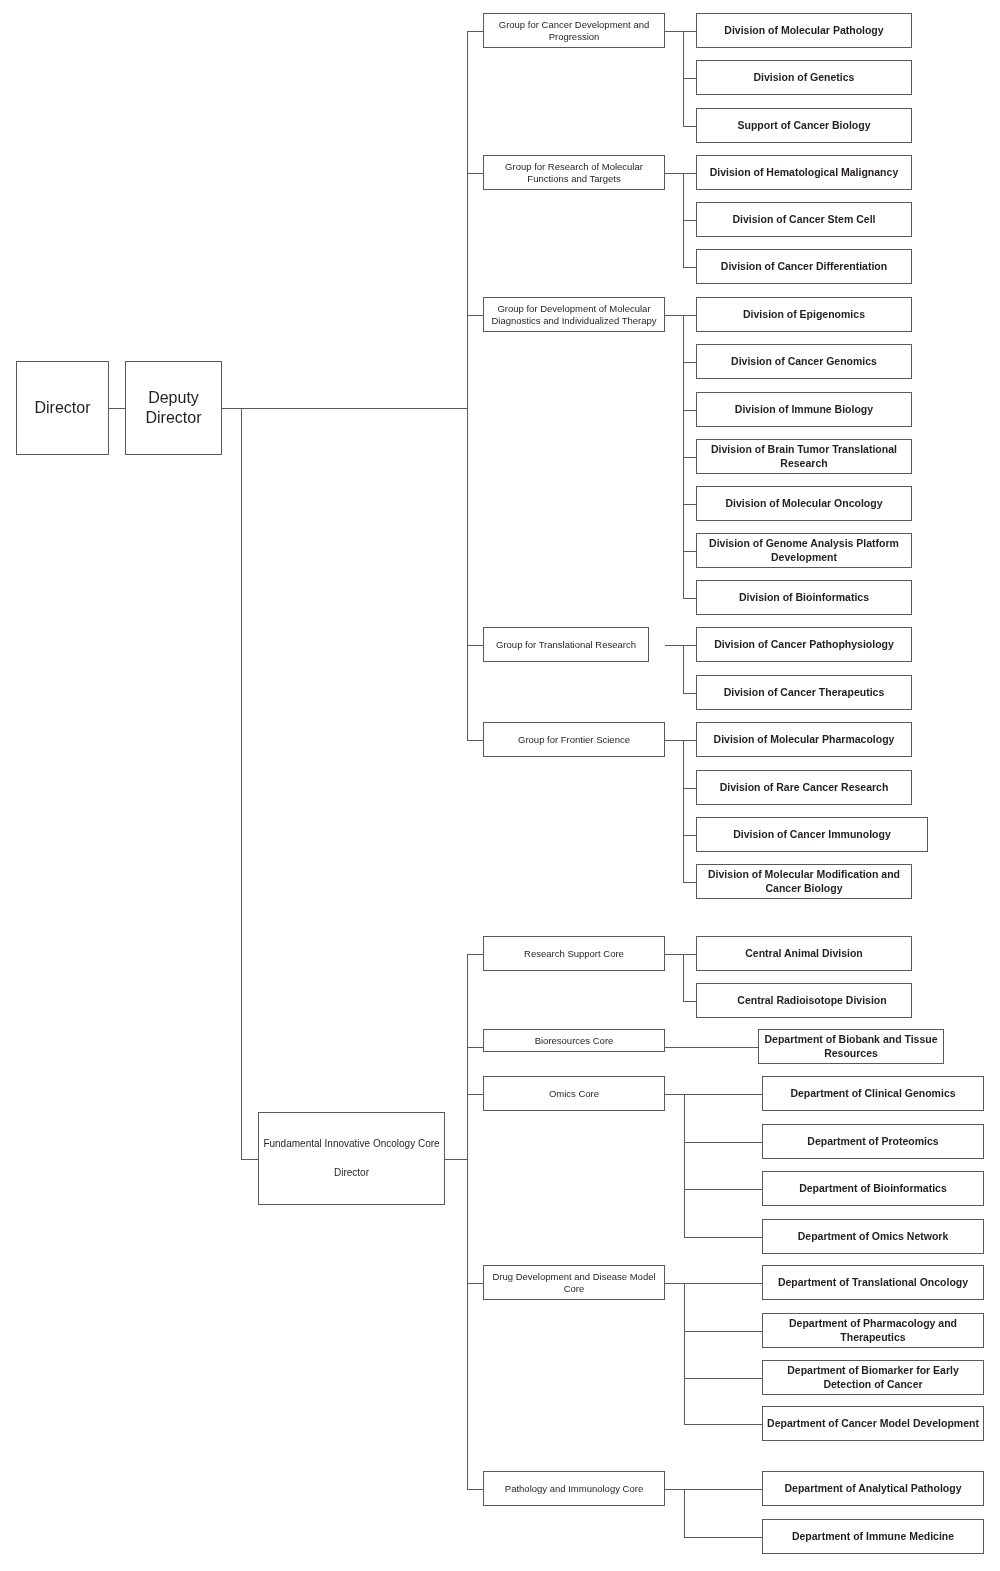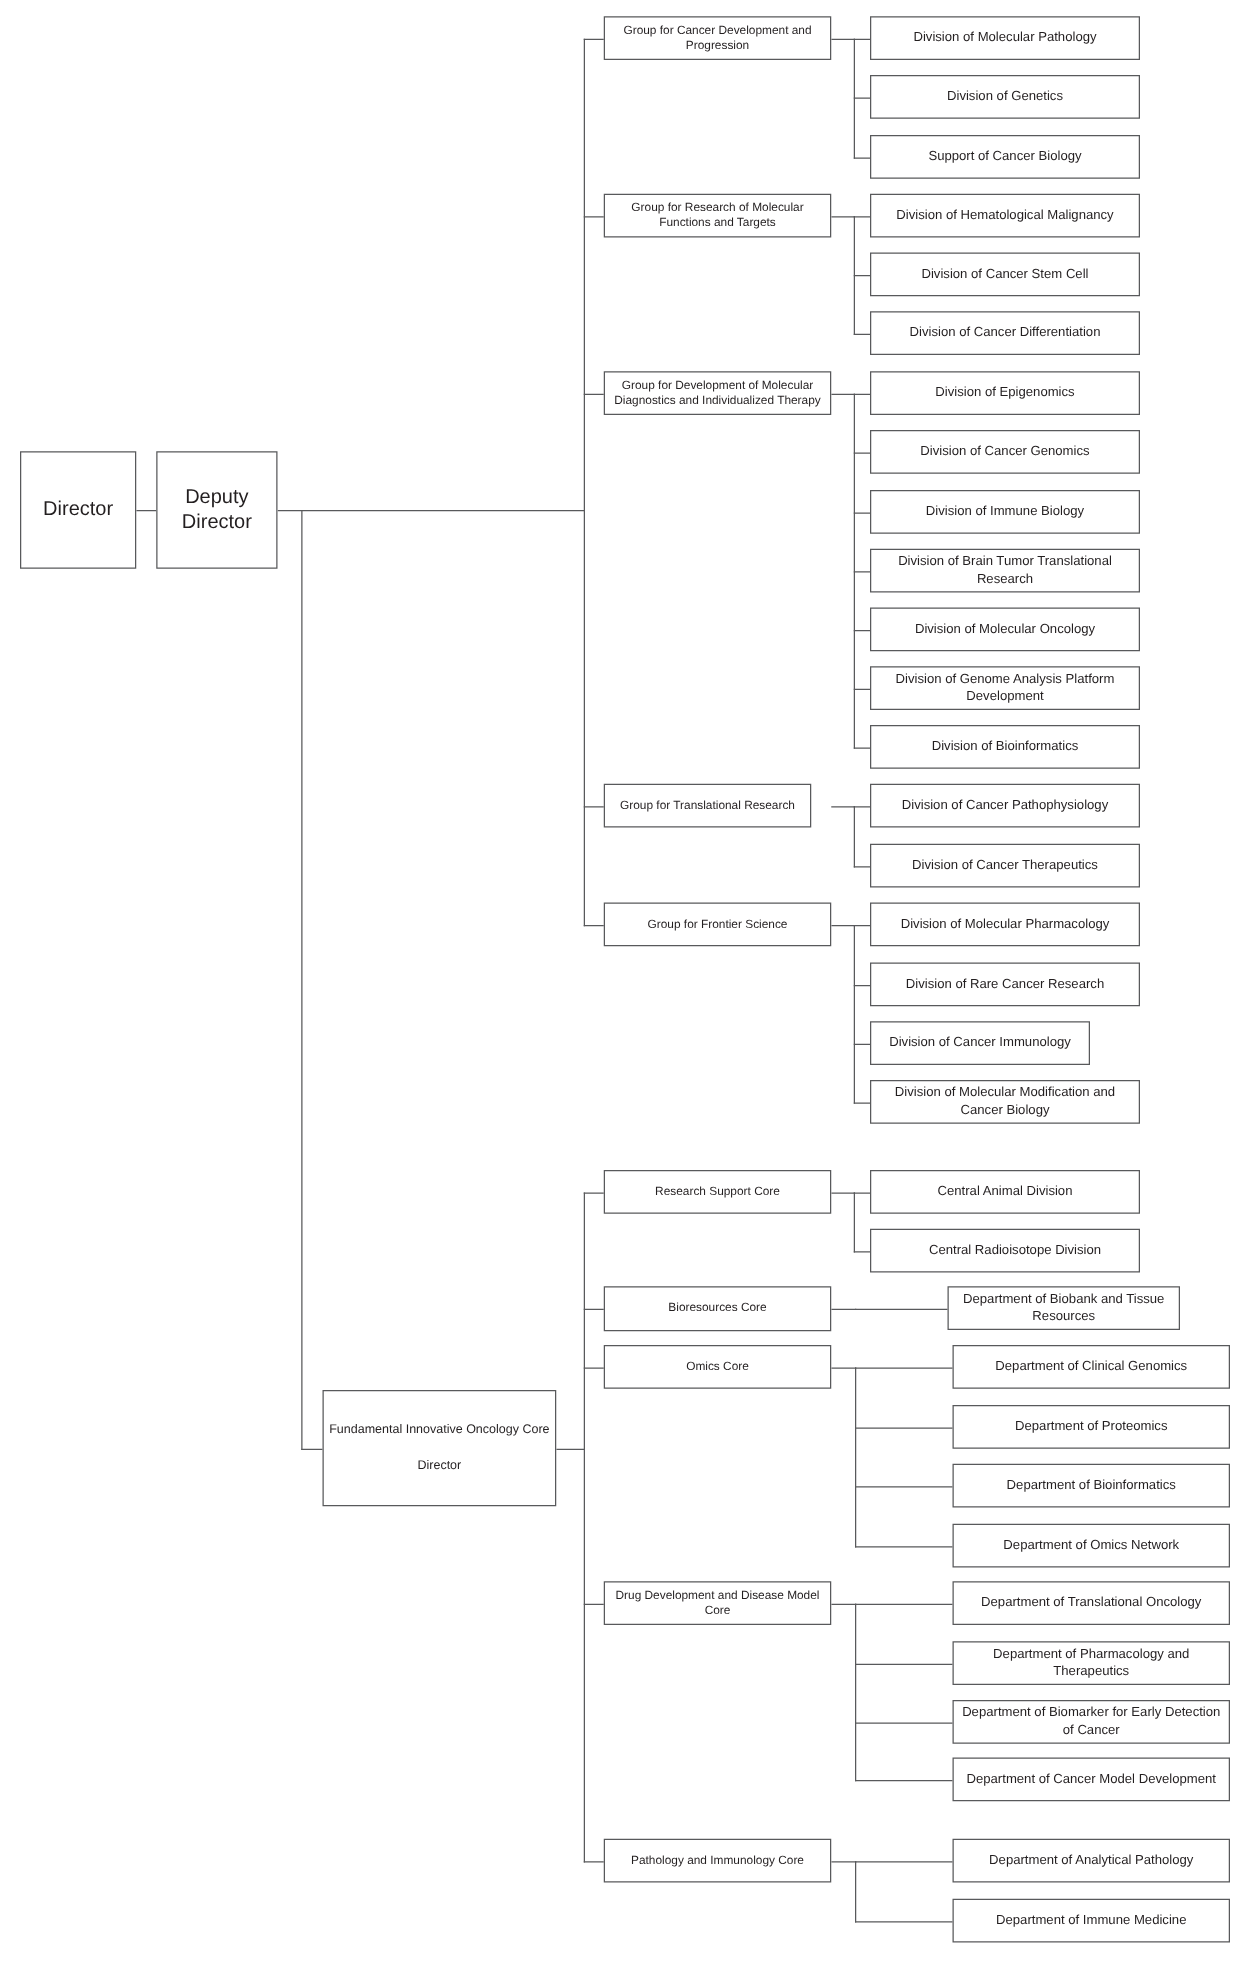--- a/index.html
+++ b/index.html
@@ -24,21 +24,21 @@
     display:flex;
     align-items:center;
     justify-content:center;
     text-align:center;
     line-height:1.25;
     padding:2px 4px;
     z-index:2;
   }
   .node span{display:block;width:100%;}
   .lvl2{font-size:9.5px;}
-  .lvl3{font-size:10.5px;}
+  .lvl3{font-size:10.5px;font-weight:bold;}
   .corebox{
     flex-direction:column;
     justify-content:center;
     font-size:10px;
   }
   .corebox .ln1{margin-bottom:16px;}
   .line{
     position:absolute;
     background:#58595b;
     z-index:1;
@@ -162,21 +162,21 @@
       <div class="line v" style="left: 683px; top: 740px; height: 143px;"></div>
       <div class="line h" style="left: 683px; top: 740px; width: 14px;"></div>
       <div class="node lvl3" style="left: 696px; top: 722px; width: 216px; height: 35px; text-align: center;">
         <span>Division of Molecular Pharmacology</span>
       </div>
       <div class="line h" style="left: 683px; top: 788px; width: 14px;"></div>
       <div class="node lvl3" style="left: 696px; top: 770px; width: 216px; height: 35px;">
         <span>Division of Rare Cancer Research</span>
       </div>
       <div class="line h" style="left: 683px; top: 835px; width: 14px;"></div>
-      <div class="node lvl3" style="left: 696px; top: 817px; width: 176px; height: 35px;">
+      <div class="node lvl3" style="left: 696px; top: 817px; width: 232px; height: 35px;">
         <span>Division of Cancer Immunology</span>
       </div>
       <div class="line h" style="left: 683px; top: 882px; width: 14px;"></div>
       <div class="node lvl3" style="left: 696px; top: 864px; width: 216px; height: 35px;">
         <span>Division of Molecular Modification and Cancer Biology</span>
       </div>
       <div class="line v" style="left: 467px; top: 954px; height: 536px;"></div>
       <div class="line h" style="left: 467px; top: 954px; width: 17px;"></div>
       <div class="node lvl2" style="left: 483px; top: 936px; width: 182px; height: 35px;">
         <span>Research Support Core</span>
@@ -185,21 +185,21 @@
       <div class="line v" style="left: 683px; top: 954px; height: 48px;"></div>
       <div class="line h" style="left: 683px; top: 954px; width: 14px;"></div>
       <div class="node lvl3" style="left: 696px; top: 936px; width: 216px; height: 35px;">
         <span>Central Animal Division</span>
       </div>
       <div class="line h" style="left: 683px; top: 1001px; width: 14px;"></div>
       <div class="node lvl3" style="left: 696px; top: 983px; width: 216px; height: 35px; padding-left: 20px;">
         <span>Central Radioisotope Division</span>
       </div>
       <div class="line h" style="left: 467px; top: 1047px; width: 17px;"></div>
-      <div class="node lvl2" style="left: 483px; top: 1029px; width: 182px; height: 36px;">
+      <div class="node lvl2" style="left: 483px; top: 1029px; width: 182px; height: 23px;">
         <span>Bioresources Core</span>
       </div>
       <div class="line h" style="left: 665px; top: 1047px; width: 20px;"></div>
       <div class="line h" style="left: 684px; top: 1047px; width: 79px;"></div>
       <div class="node lvl3" style="left: 758px; top: 1029px; width: 186px; height: 35px;">
         <span>Department of Biobank and Tissue Resources</span>
       </div>
       <div class="line h" style="left: 467px; top: 1094px; width: 17px;"></div>
       <div class="node lvl2" style="left: 483px; top: 1076px; width: 182px; height: 35px;">
         <span>Omics Core</span>

